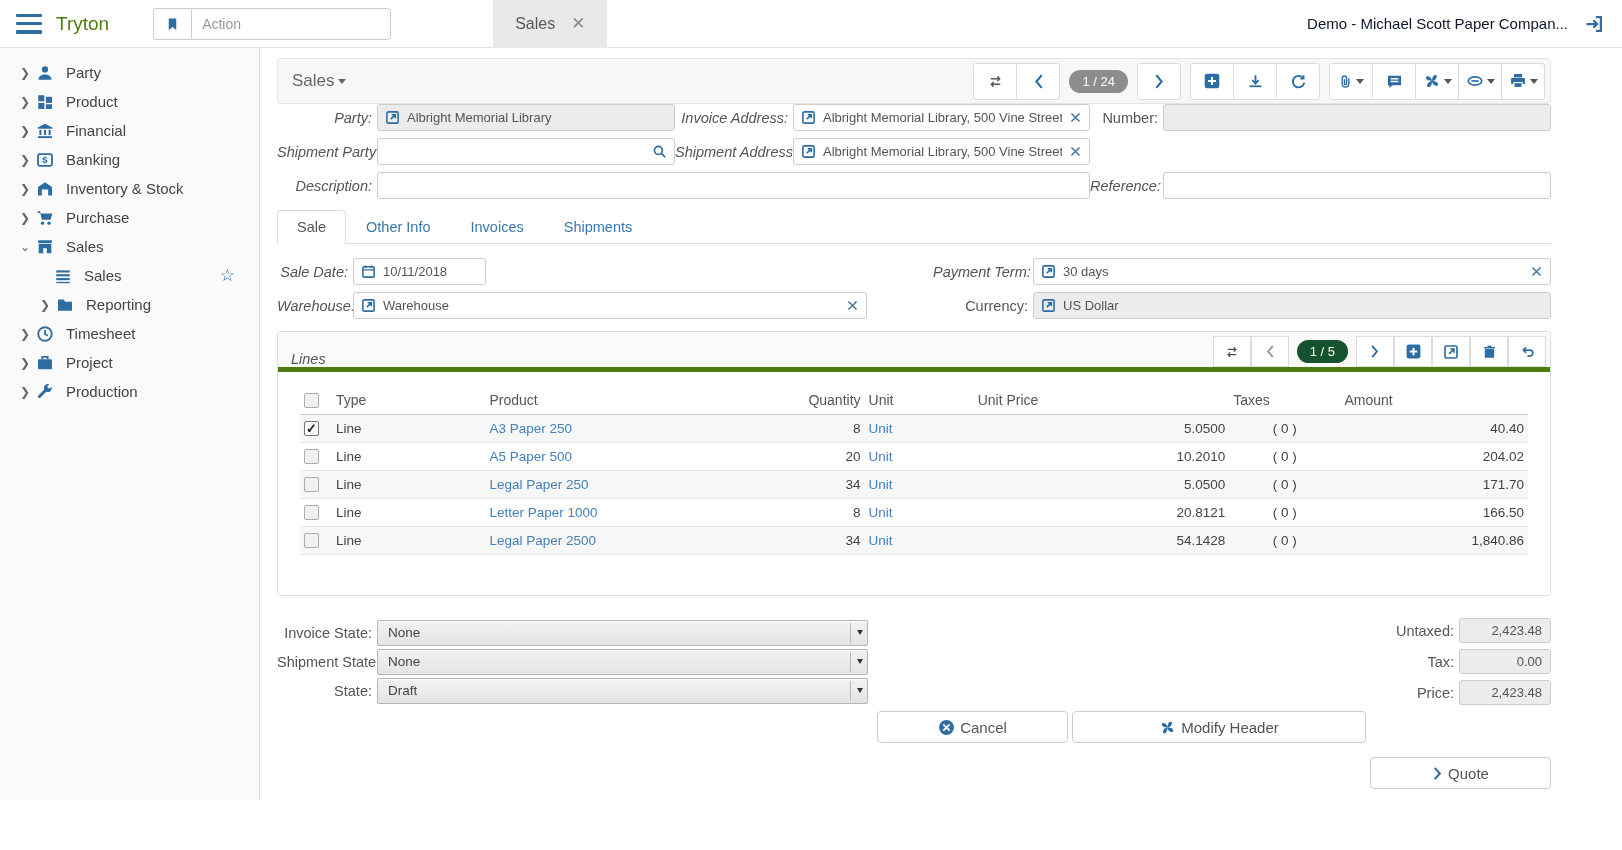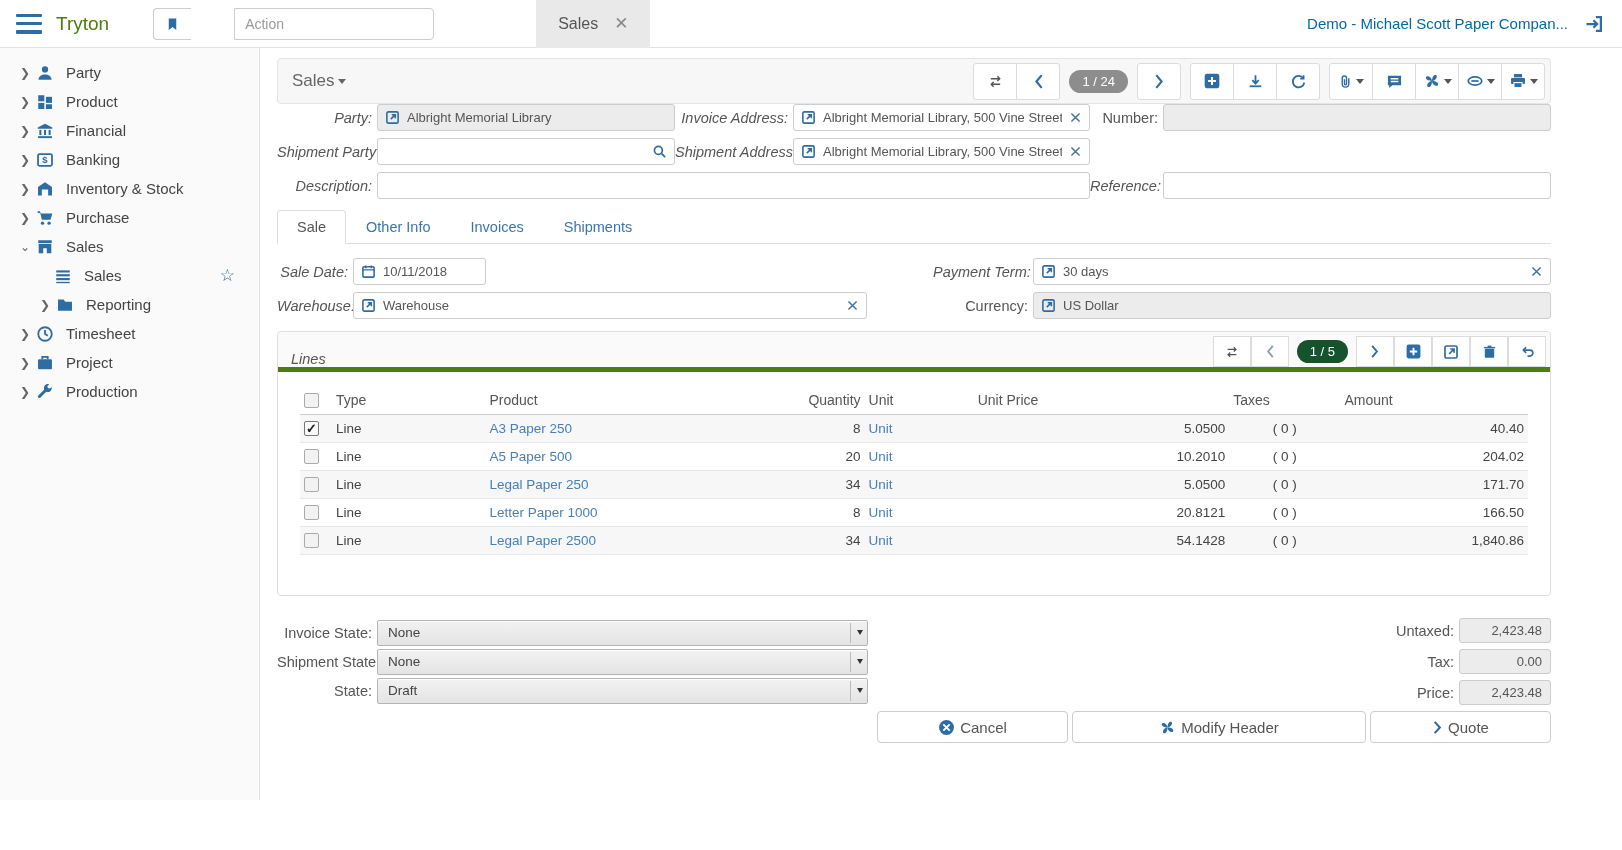--- a/index.html
+++ b/index.html
@@ -6,31 +6,31 @@
   html,body { width:1622px; height:850px; overflow:hidden; background:#fff;
     font-family:"Liberation Sans", sans-serif; color:#555; }
 
   
   .topbar { height:48px; display:flex; align-items:center; background:#fff;
     border-bottom:1px solid #e2e2e2; position:relative; }
   .hamburger { width:26px; height:20px; margin:0 14px 0 16px; display:flex; flex-direction:column;
     justify-content:space-between; cursor:pointer; }
   .hamburger span { height:3.5px; background:#2e6da4; border-radius:1px; }
   .brand { font-size:19px; color:#4d7c0f; margin-right:44px; }
-  .action-group { display:flex; align-items:stretch; height:32px;gap:43px; }
+  .action-group { display:flex; align-items:stretch; height:32px; }
   .bookmark-btn { width:38px; border:1px solid #ccc; border-right:none; border-radius:4px 0 0 4px;
     background:#fff; display:flex; align-items:center; justify-content:center; cursor:pointer; }
   .action-input { width:200px; border:1px solid #ccc; border-radius:0 4px 4px 0; font-size:14px;
     padding:0 10px; color:#555; outline:none; }
   .action-input::placeholder { color:#999; }
   .top-tab { height:48px; margin-left:102px; padding:0 22px; background:#e9e9e9; display:flex;
     align-items:center; gap:16px; font-size:16px; color:#555; cursor:pointer; }
   .top-tab .x { color:#8a8a8a; font-size:17px; cursor:pointer; }
   .top-right { margin-left:auto; display:flex; align-items:center; gap:16px; padding-right:18px; }
-  .username { color:#0369a1; font-size:15px; }
+  .username { color:#0f172a; font-size:15px; }
 
   
   .layout { display:flex; height:802px; }
   .sidebar { width:260px; background:#fafafa; border-right:1px solid #e0e0e0; padding-top:10px;
     height:752px; }
   .nav-item { display:flex; align-items:center; height:29px; padding-left:20px; cursor:pointer;
     font-size:15px; color:#444; }
   .nav-item .expander { width:16px; font-size:12px; color:#666; flex:0 0 16px; }
   .nav-item .ico { width:20px; height:18px; margin-right:10px; display:flex; align-items:center; }
   .nav-item.child { padding-left:54px; }
@@ -113,21 +113,21 @@
     border-radius:2px; display:flex; align-items:center; padding:0 4px 0 10px; font-size:13.5px;
     color:#444; cursor:pointer; box-shadow:inset 0 1px 0 #fff; }
   .selectbox .sel-arrow { margin-left:auto; width:13px; height:20px; border-left:1px solid #bbb;
     display:flex; align-items:center; justify-content:flex-end; }
   .selectbox .caret { border-top-color:#333; border-left-width:3.5px; border-right-width:3.5px; }
   .amt-field { height:25px; background:#ececec; border:1px solid #ccc; border-radius:3px;
     display:flex; align-items:center; justify-content:flex-end; padding:0 8px; font-size:13px; color:#555; }
   .btn-row { margin-top:6px; display:flex; justify-content:flex-end; gap:4px; }
   .wbtn { height:32px; background:#fff; border:1px solid #ccc; border-radius:4px; display:flex;
     align-items:center; justify-content:center; gap:5px; font-size:15px; color:#555; cursor:pointer; }
-  .w-cancel { width:191px; } .w-modify { width:294px; } .w-quote { width:181px; }
+  .w-cancel { width:191px; } .w-modify { width:294px; } .w-quote { width:181px;margin-top:46px; }
 
   svg { display:block; }
 </style>
 </head>
 <body>
 
 <div class="topbar">
   <div class="hamburger">
       <span></span>
       <span></span>

